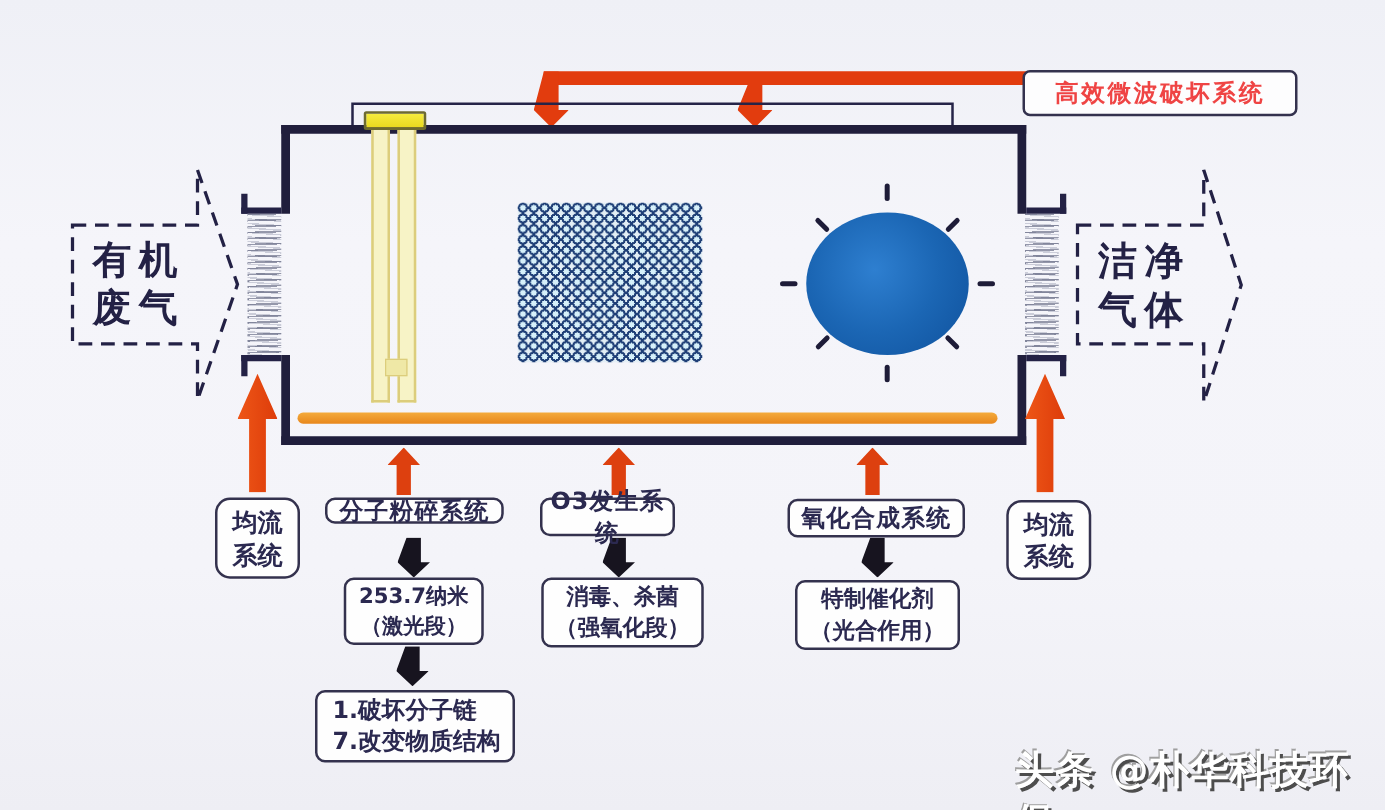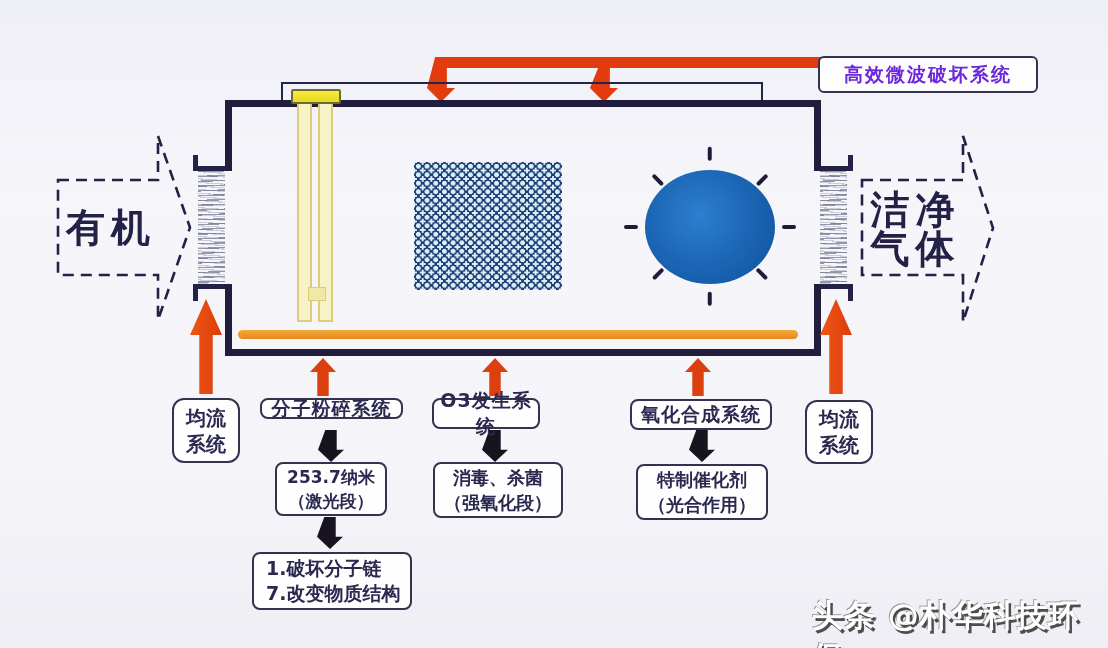--- a/index.html
+++ b/index.html
@@ -55,40 +55,41 @@
   
   .down-arrow{position:absolute;width:26px;height:32px;background:#17141f;
     clip-path:polygon(28% 0,72% 0,72% 62%,100% 62%,50% 100%,0 62%);}
   
   .fbox{position:absolute;background:#fefefe;border:2.5px solid #34324e;border-radius:8px;
     box-sizing:border-box;display:flex;flex-direction:column;align-items:center;justify-content:center;
     font-weight:bold;color:#2b2950;text-align:center;}
   .fbox span{display:block;}
   .mw-label{position:absolute;left:818px;top:56px;width:220px;height:37px;background:#fdfdfe;
     border:2.5px solid #34324e;border-radius:6px;box-sizing:border-box;display:flex;align-items:center;
-    justify-content:center;font-weight:bold;font-size:19px;letter-spacing:2px;color:#6d28d9;}
+    justify-content:center;font-weight:bold;font-size:19px;letter-spacing:2px;color:#ef4444;}
   
   .flow-label{position:absolute;display:flex;flex-direction:column;align-items:center;justify-content:center;
-    font-weight:bold;color:#232145;font-size:39px;line-height:39px;letter-spacing:6px;text-indent:6px;}
+    font-weight:bold;color:#232145;font-size:31px;line-height:39px;letter-spacing:6px;text-indent:6px;}
   .watermark{position:absolute;left:812px;top:595px;font-size:31px;font-weight:bold;color:#ffffff;
     letter-spacing:1px;text-shadow:2.5px 2.5px 0 #4d4d4d,-1px -1px 0 #9f9f9f;}
   svg.overlay{position:absolute;left:0;top:0;pointer-events:none;}
 </style>
 </head>
 <body>
 
 <div id="canvas">
 
   <svg class="overlay" width="1108" height="648" viewBox="0 0 1108 648">
     <path d="M58,180 H158 V136 L190,227.5 L158,320 V275 H58 Z" fill="none" stroke="#232145" stroke-width="2.6" stroke-dasharray="11 7"></path>
     <path d="M862,180 H963 V136 L993,228 L963,322 V275 H862 Z" fill="none" stroke="#232145" stroke-width="2.6" stroke-dasharray="11 7"></path>
   </svg>
 
   <div class="flow-label" style="left:58px;top:180px;width:100px;height:95px;">
     <span>有机</span>
+    <span>废气</span>
   </div>
   <div class="flow-label" style="left:862px;top:182px;width:101px;height:94px;">
     <span>洁净</span>
     <span>气体</span>
   </div>
 
   <div class="pipe"></div>
   <div class="pipe-arrow pa1"></div>
   <div class="pipe-arrow pa2"></div>
   <div class="mw-label">高效微波破坏系统</div>

